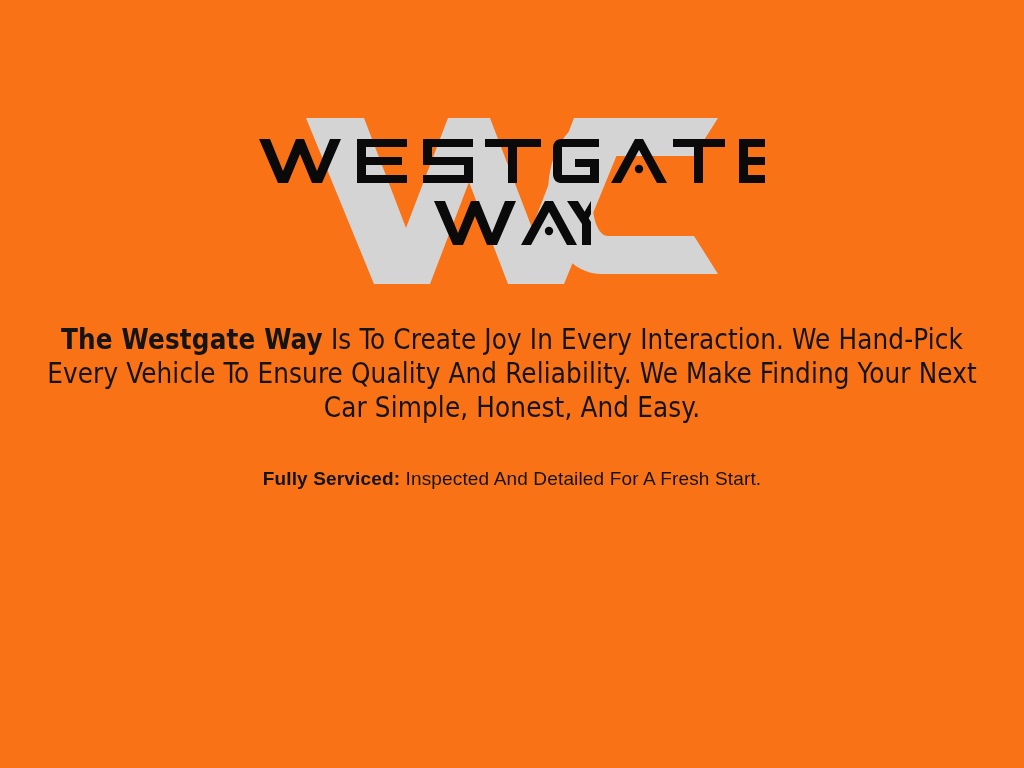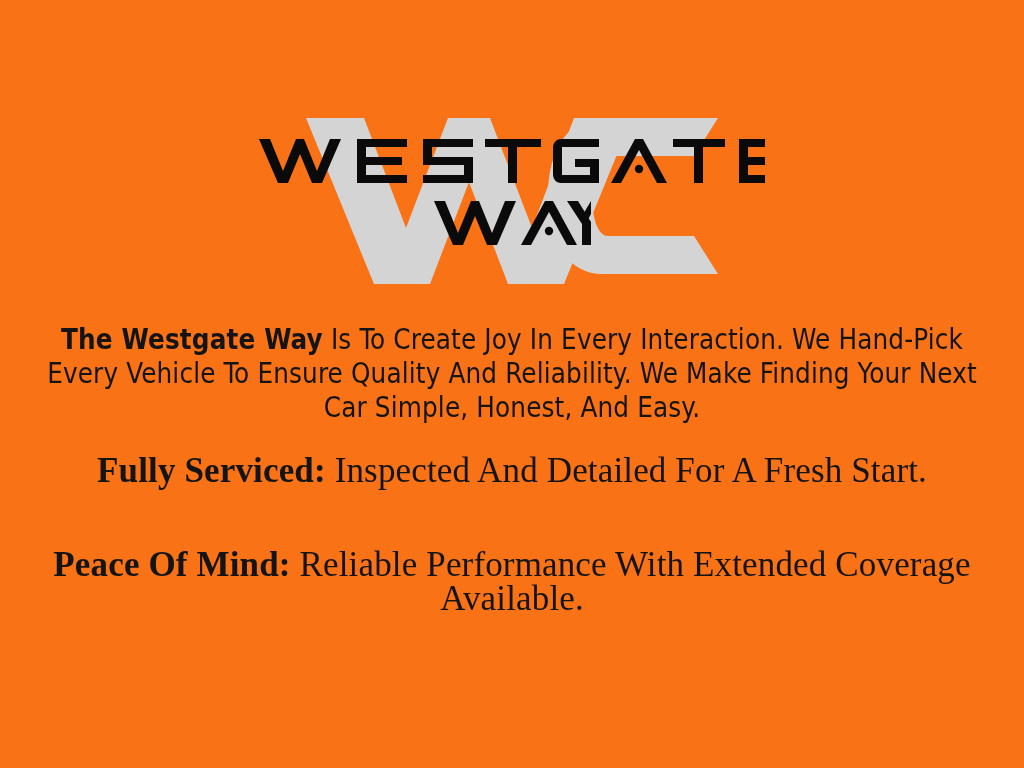--- a/index.html
+++ b/index.html
@@ -85,26 +85,26 @@
     letter-spacing: 0.15px;
     margin: 0 auto;
     width: 950px;
   }
   .para b,
   .para .strong {
     font-weight: bold;
   }
 
   .feature {
-    font-family: Liberation Serif, serif;
+    font-family: Liberation Sans, sans-serif;
     font-stretch: condensed;
-    font-size: 35px;
+    font-size: 19px;
     line-height: 34px;
     letter-spacing: 0.15px;
-    margin: 0 auto;
+    margin: 8px auto;
     width: 980px;
   }
   .feature .strong {
     font-weight: bold;
   }
 
   .gap-1 { height: 30px; }
   .gap-2 { height: 30px; }
   .gap-3 { height: 30px; }
 </style>
@@ -176,17 +176,16 @@
 
     <div class="gap-1"></div>
 
     <p class="feature"><span class="strong">Fully Serviced:</span><span> Inspected And Detailed For A Fresh Start.</span></p>
 
     <div class="gap-2"></div>
 
 
     <div class="gap-3"></div>
 
-    <p class="feature"><span class="strong">Peace Of Mind:</span><span> Reliable Performance With Extended Coverage Available.</span></p>
 
   </div>
 
 </div>
 
 </body></html>

